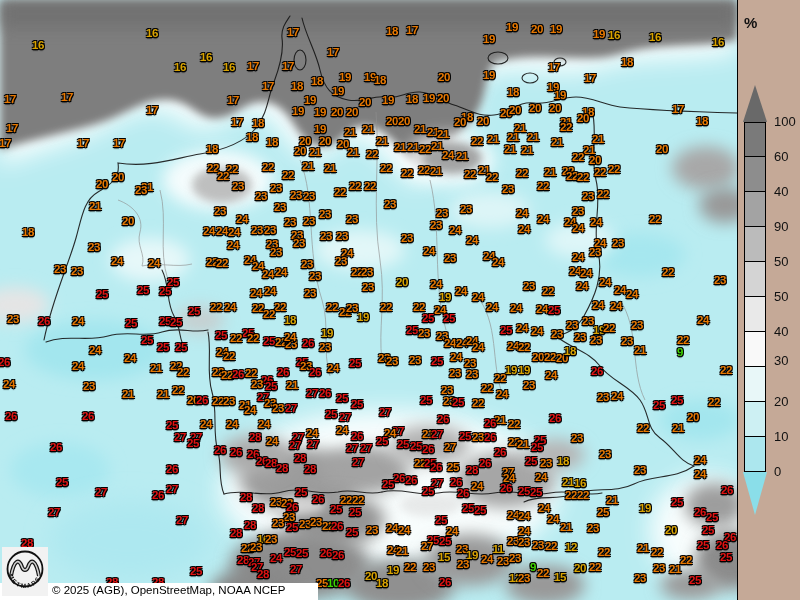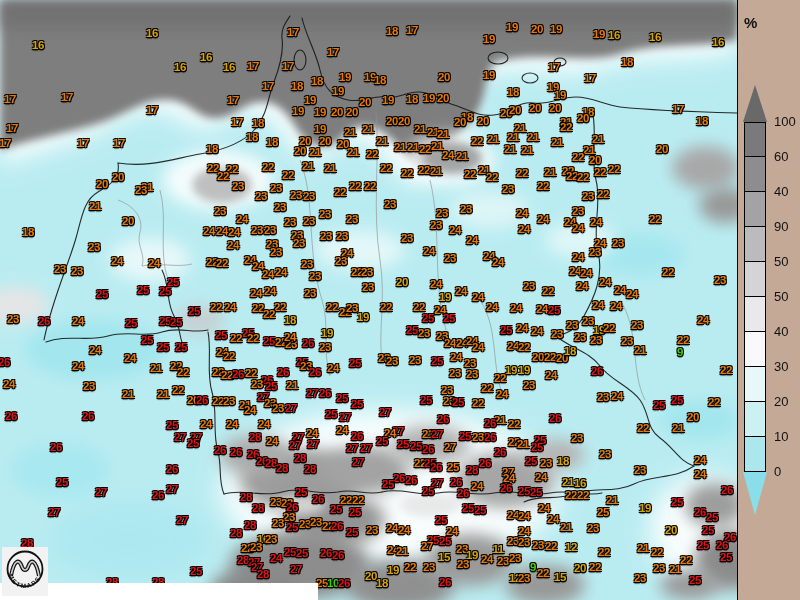--- a/index.html
+++ b/index.html
@@ -721,27 +721,28 @@
       <div class="cb-seg" style="top: 282px; background: rgb(232, 247, 248);"></div>
       <div class="cb-seg" style="top: 317px; background: rgb(205, 240, 243);"></div>
       <div class="cb-seg" style="top: 352px; background: rgb(172, 231, 238);"></div>
       <span class="cb-label" style="top: 29px;">100</span>
       <span class="cb-label" style="top: 64px;">60</span>
       <span class="cb-label" style="top: 99px;">40</span>
       <span class="cb-label" style="top: 134px;">90</span>
       <span class="cb-label" style="top: 169px;">50</span>
       <span class="cb-label" style="top: 204px;">50</span>
       <span class="cb-label" style="top: 239px;">40</span>
-      <span class="cb-label" style="top: 274px;">30</span>
+      <span class="cb-label" style="top: 268px;">30</span>
       <span class="cb-label" style="top: 309px;">20</span>
       <span class="cb-label" style="top: 344px;">10</span>
       <span class="cb-label" style="top: 379px;">0</span>
     </div>
 
   <div id="attrib-bar"></div>
+  <div id="attrib-text">© 2025 (AGB), OpenStreetMap, NOAA NCEP</div>
 
   <div id="logo-box">
     <svg width="46" height="49" viewBox="0 0 46 49">
       <circle cx="23" cy="22" r="17.5" fill="none" stroke="#111" stroke-width="1.8"></circle>
       <path d="M9,29 C12,13 17,11 20,20 C21.5,24 24.5,24 26,20 C29,11 34,13 37,29" fill="none" stroke="#111" stroke-width="4"></path>
       <path d="M9,29 C12,13 17,11 20,20 C21.5,24 24.5,24 26,20 C29,11 34,13 37,29" fill="none" stroke="#cfcfcf" stroke-width="1.6"></path>
       <path id="logo-arc" d="M6,24 A17 17 0 0 0 40,24" fill="none"></path>
       <text font-size="6.2" font-weight="bold" fill="#111" letter-spacing="1.6" font-family="Liberation Sans, sans-serif">
         <textPath href="#logo-arc" startOffset="8%">METMAPS</textPath>
       </text>

